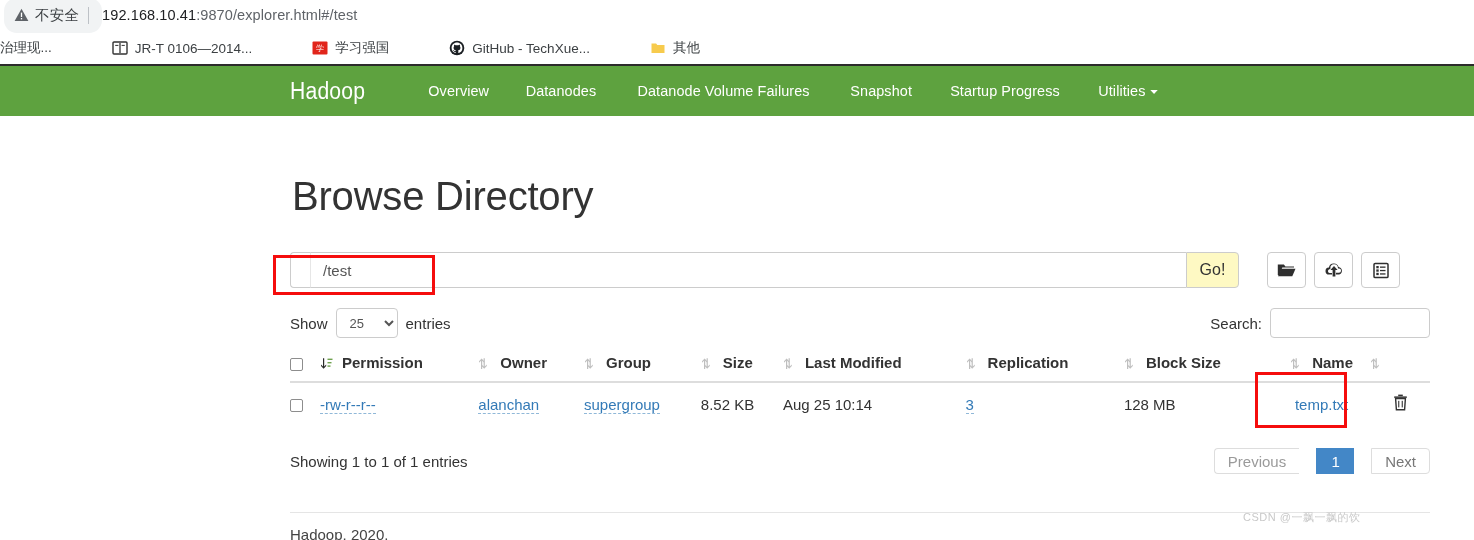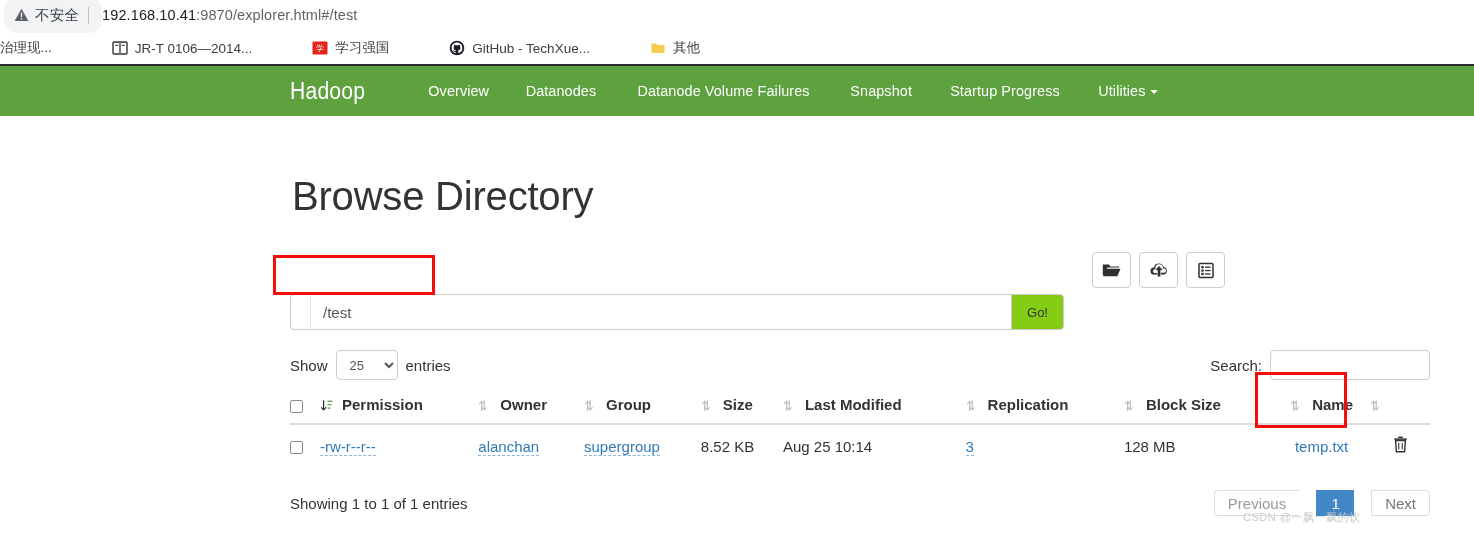--- a/index.html
+++ b/index.html
@@ -136,23 +136,22 @@
 
   
   .path-row {
     position: relative;
     margin-top: 33px;
     display: flex;
     align-items: flex-start;
   }
   .input-group {
     display: flex;
-    width: 774px;
+    width: 949px;
     height: 36px;
-    margin-top: 42px;
   }
   .ig-addon {
     width: 20px;
     border: 1px solid #cccccc;
     border-right: none;
     border-radius: 4px 0 0 4px;
     background: #ffffff;
   }
   .path-input {
     flex: 1;
@@ -163,23 +162,23 @@
     color: #555555;
     padding: 0 12px;
     outline: none;
     font-family: "Liberation Sans", sans-serif;
     background: #ffffff;
   }
   .go-btn {
     width: 53px;
     border: 1px solid #cccccc;
     border-radius: 0 4px 4px 0;
-    background: #84cc16;
+    background: #fef9c3;
     color: #333333;
-    font-size: 13px;
+    font-size: 16px;
     font-family: "Liberation Sans", sans-serif;
     cursor: pointer;
     display: flex; align-items: center; justify-content: center;
   }
   .tool-btns {
     display: flex;
     margin-left: 28px;
   }
   .tool-btn {
     width: 39px; height: 36px;

